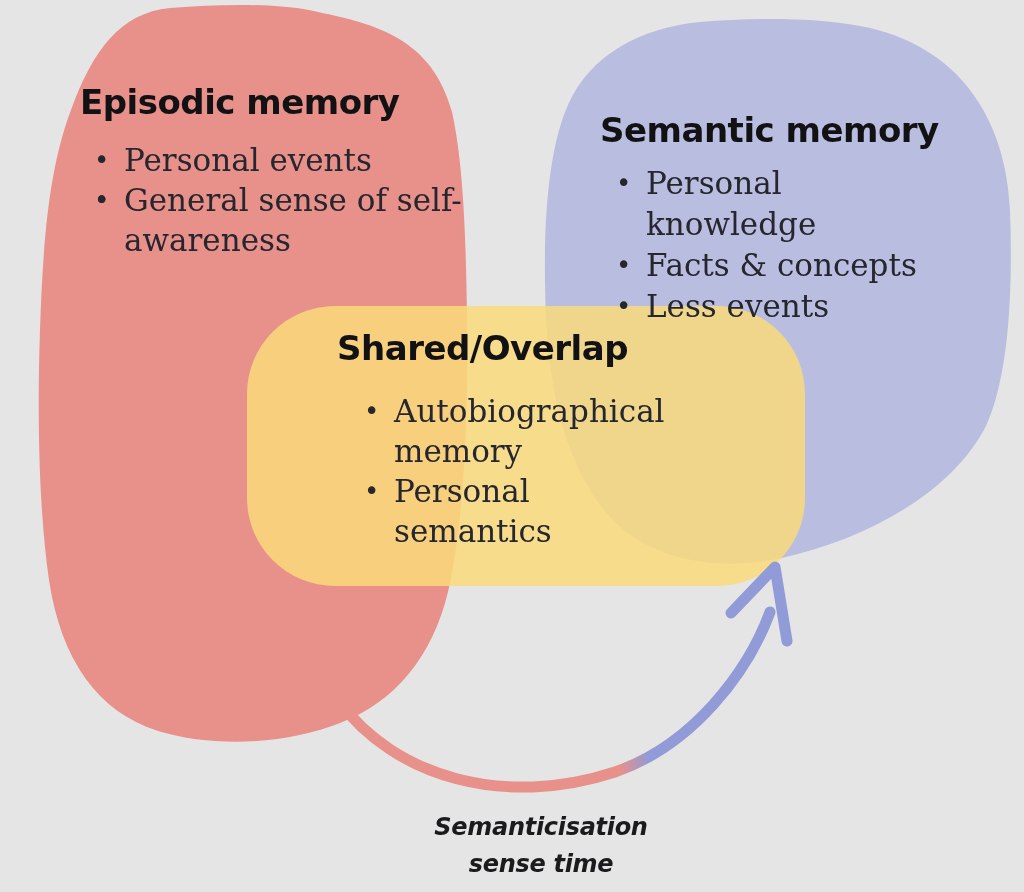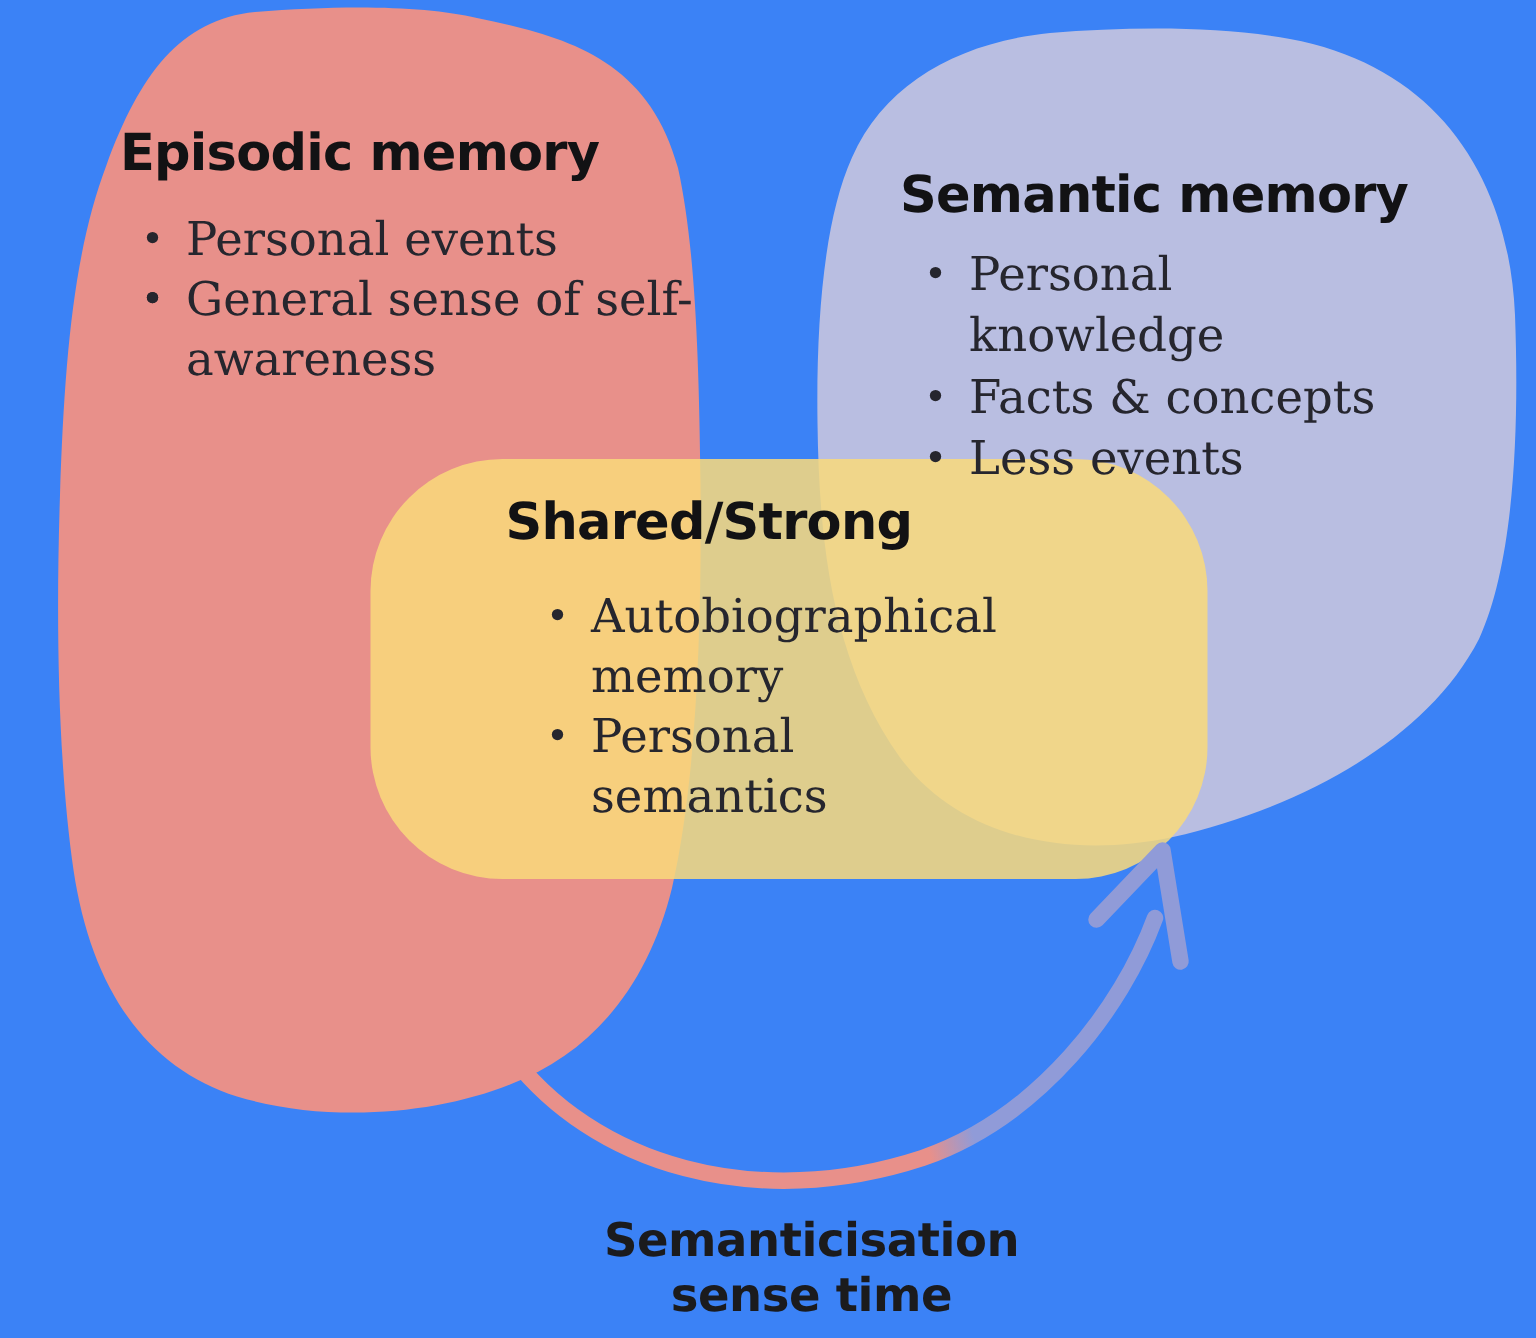--- a/index.html
+++ b/index.html
@@ -1,19 +1,19 @@
 <!DOCTYPE html>
 <html><head>
 <meta charset="utf-8">
 <style>
   html,body{margin:0;padding:0;background:#ffffff;}
   .stage{
     position:relative;
     width:1024px;height:892px;
-    background:#3b82f6;
+    background:#e5e5e5;
     overflow:hidden;
     font-family:"DejaVu Sans", sans-serif;
   }
   .bg-svg{position:absolute;left:0;top:0;width:1024px;height:892px;}
   .blob-title{
     position:absolute;
     font-family:"DejaVu Sans", sans-serif;
     font-weight:700;
     font-size:34px;
     color:#121214;
@@ -44,24 +44,25 @@
   #semantic-title{left:600px;top:110px;}
   #semantic-list{left:610px;top:163px;width:344px;line-height:41px;}
   #overlap-title{left:337px;top:328px;}
   #overlap-list{left:358px;top:391px;width:300px;}
   .arrow-label{
     position:absolute;
     left:341px;top:809px;width:400px;
     text-align:center;
     font-family:"DejaVu Sans", sans-serif;
     font-weight:700;
-    font-size:31px;
+    font-size:24px;
     line-height:37px;
     color:#1b1b1d;
     letter-spacing:-0.3px;
+    font-style:italic;
   }
 </style>
 </head>
 <body>
 
 <div class="stage">
 
   <svg class="bg-svg" viewBox="0 0 1024 892">
     <defs>
       <linearGradient id="arrowGrad" gradientUnits="userSpaceOnUse" x1="338" y1="760" x2="770" y2="640">
@@ -127,21 +128,21 @@
     <li>
       <span class="dot">•</span>
       <span>Facts &amp; concepts</span>
     </li>
     <li>
       <span class="dot">•</span>
       <span>Less events</span>
     </li>
   </ul>
 
-  <div class="blob-title" id="overlap-title">Shared/Strong</div>
+  <div class="blob-title" id="overlap-title">Shared/Overlap</div>
   <ul class="bullets" id="overlap-list">
     <li>
       <span class="dot">•</span>
       <span>Autobiographical memory</span>
     </li>
     <li>
       <span class="dot">•</span>
       <span>Personal semantics</span>
     </li>
   </ul>

